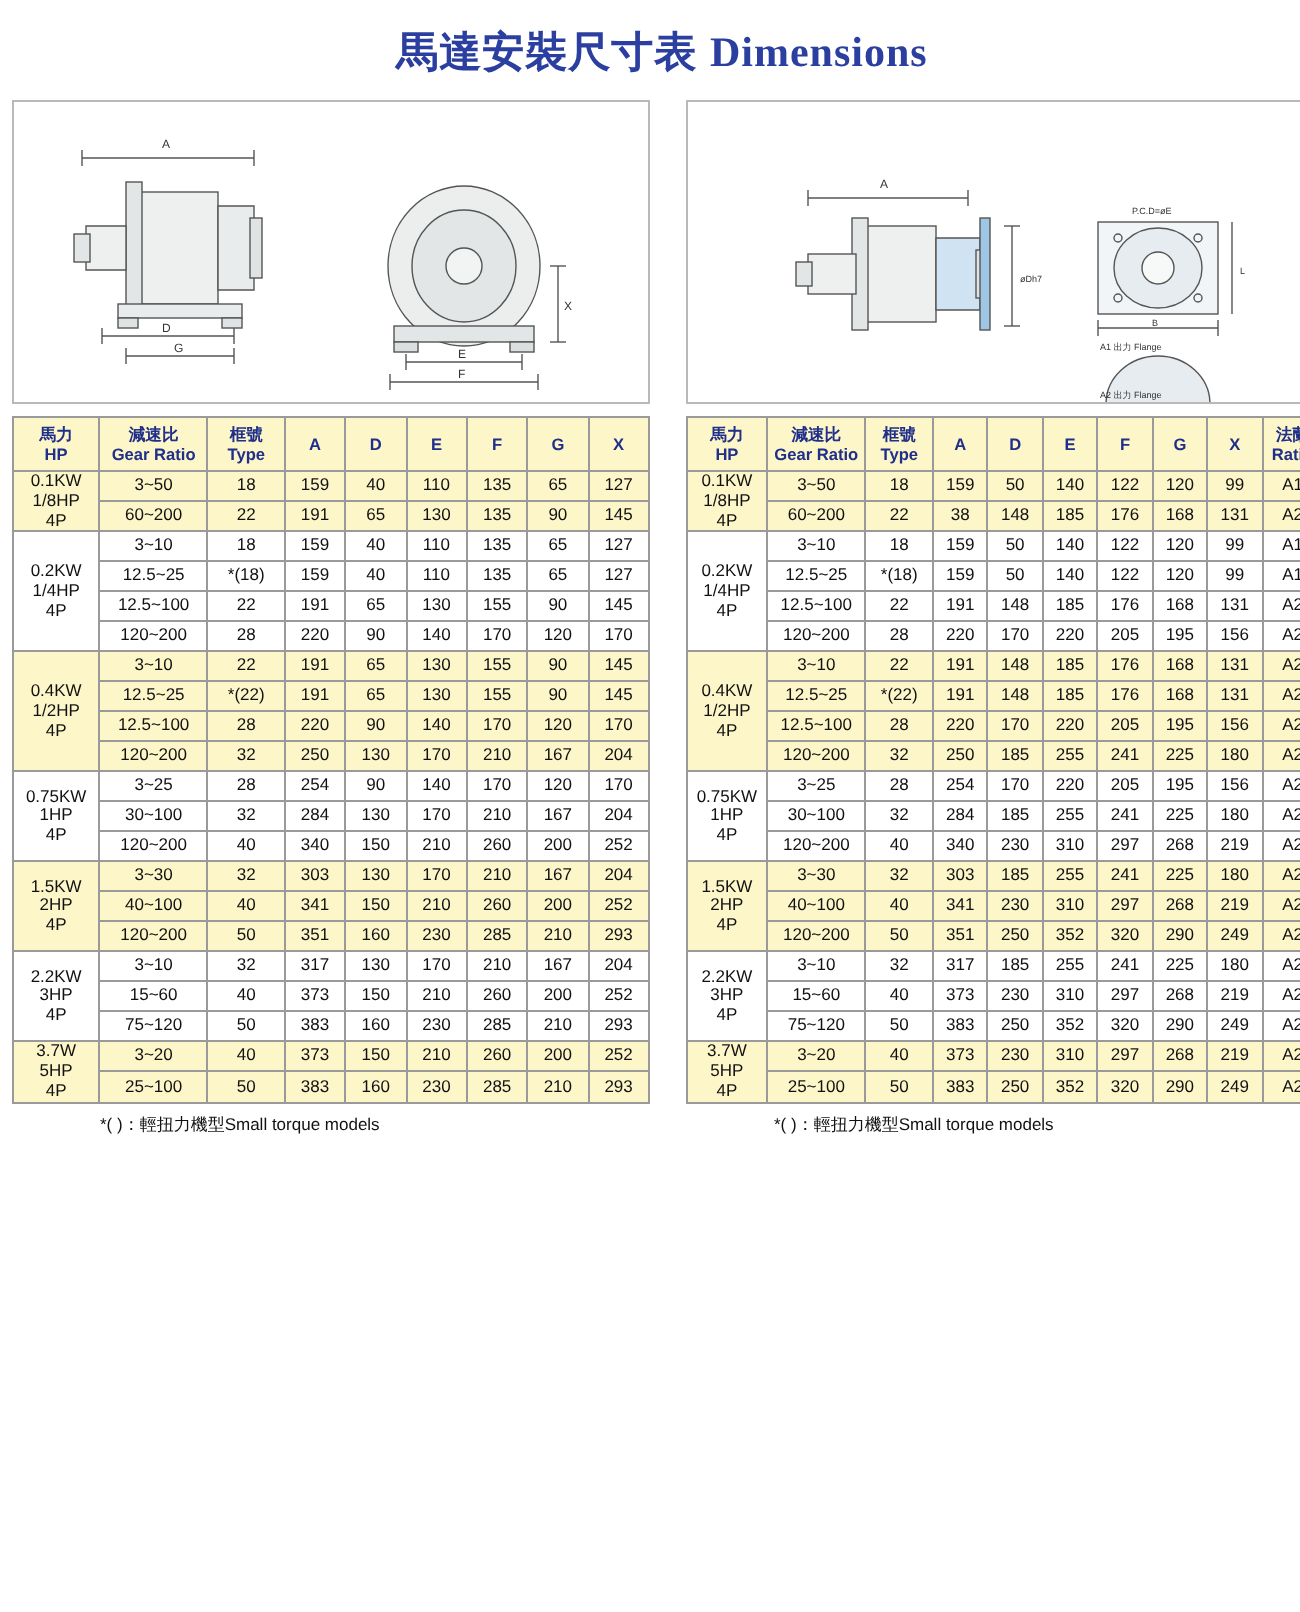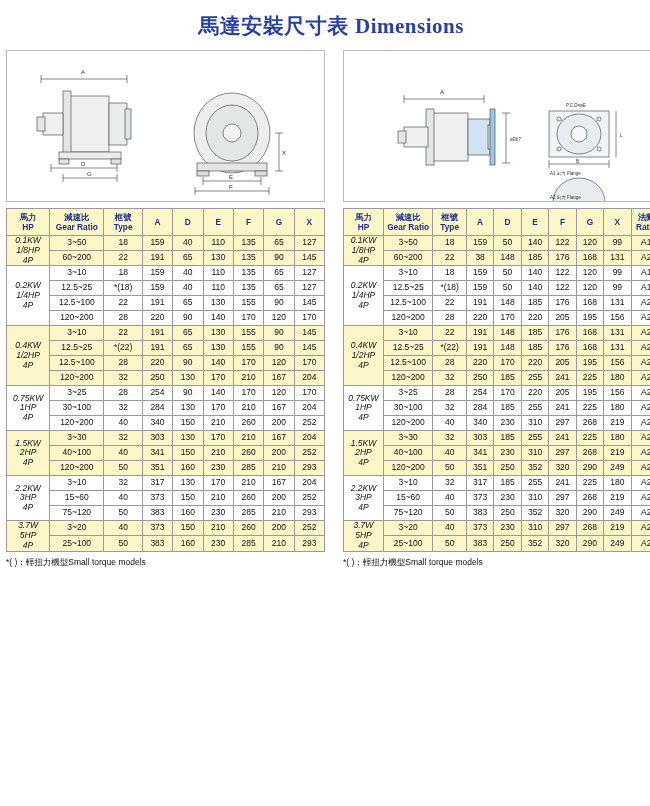--- a/index.html
+++ b/index.html
@@ -81,29 +81,29 @@
     line-height: 1.25;
   }
   table.spec thead th .l1 { display:block; }
   table.spec thead th .l2 { display:block; }
   td.hp {
     background: #fdf6c8;
     color: #111;
     font-size: 8.3px;
     line-height: 1.3;
     white-space: pre-line;
-    font-style: italic;
   }
   tr.alt td { background: #fdf6c8; }
   tr.plain td { background: #ffffff; }
   td.ratio { white-space: nowrap; }
   .footnote {
     font-size: 8.5px;
     margin-top: 5px;
     color: #111;
+    margin-left: 44px;
   }
   
   .w-hp    { width: 13.5%; }
   .w-ratio { width: 17%; }
   .w-type  { width: 12%; }
   .w-num   { width: 9.5%; }
   
   .rw-hp    { width: 12.5%; }
   .rw-ratio { width: 15.5%; }
   .rw-type  { width: 10.5%; }

